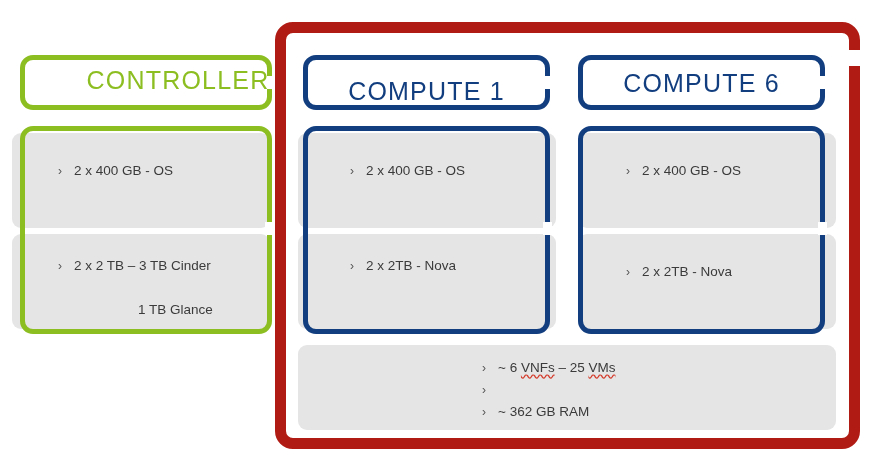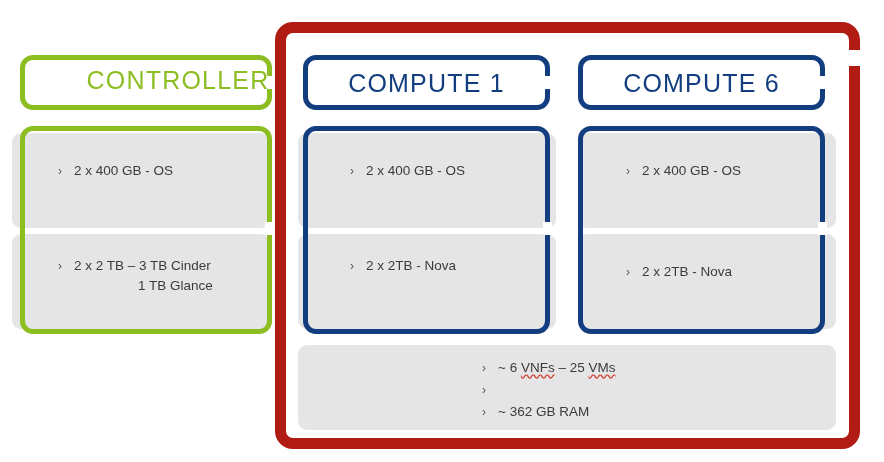--- a/index.html
+++ b/index.html
@@ -102,20 +102,21 @@
     font-size: 12px;
     color: #555555;
     line-height: 20px;
   }
   .bullet-body {
     display: block;
   }
   .bullet-cont {
     display: block;
     padding-left: 64px;
+    margin-top: 24px;
   }
   
   .misspelled {
     text-decoration: underline wavy #D33A2A;
     text-decoration-skip-ink: none;
     text-underline-offset: 2px;
     text-align: center;
   }
 </style>
 </head>
@@ -147,21 +148,21 @@
       <span class="bullet-body">2 x 2 TB – 3 TB Cinder</span>
       <span class="bullet-cont">1 TB Glance</span>
     </span>
   </div>
 
   <div class="gray-panel" style="left:298px; top:133px; width:258px; height:95px;"></div>
   <div class="gray-panel" style="left:298px; top:234px; width:258px; height:95px;"></div>
 
   <div class="outline-box blue" style="left:303px; top:55px; width:247px; height:55px;"></div>
   <div class="edge-gap" style="left:543px; top:76px; width:9px; height:13px;"></div>
-  <div class="title-text blue" style="left:303px; top:69px; width:247px;">COMPUTE 1</div>
+  <div class="title-text blue" style="left:303px; top:77px; width:247px;">COMPUTE 1</div>
 
   <div class="outline-box blue" style="left:303px; top:126px; width:247px; height:208px;"></div>
   <div class="edge-gap" style="left:543px; top:222px; width:9px; height:13px;"></div>
 
   <div class="bullet-row" style="left:350px; top:161px;">
     <span class="bullet-mark">›</span>
     <span class="bullet-body">2 x 400 GB - OS</span>
   </div>
 
   <div class="bullet-row" style="left:350px; top:256px;">

